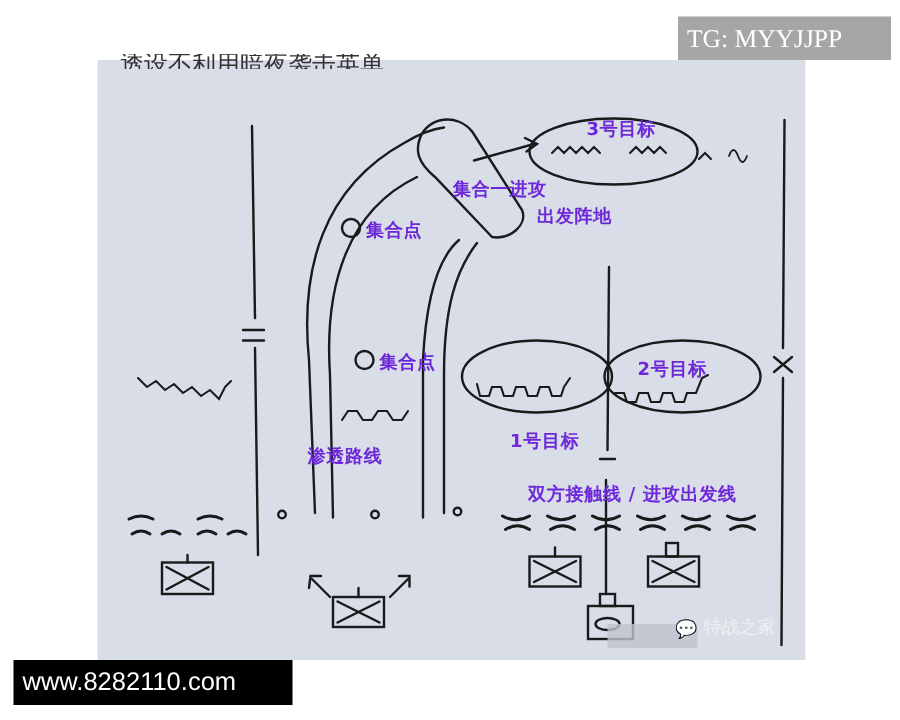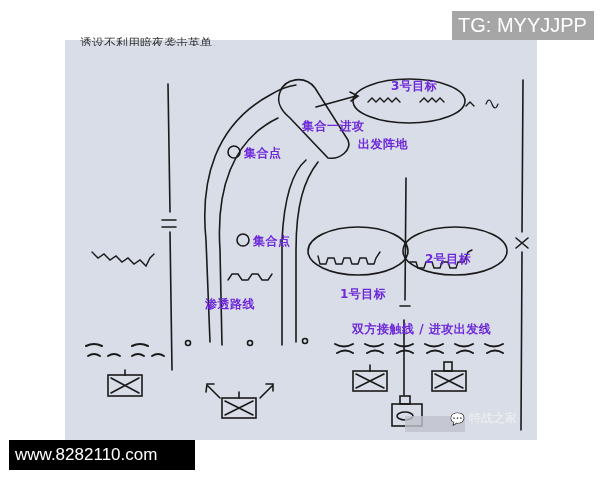--- a/index.html
+++ b/index.html
@@ -6,33 +6,33 @@
   body {
     width: 600px; height: 480px; position: relative; overflow: hidden;
     background: #ffffff;
     font-family: "DejaVu Sans", sans-serif;
   }
   .paper {
     position: absolute; left: 65px; top: 40px; width: 472px; height: 400px;
     background: #d9dde8;
   }
   .top-caption {
-    position: absolute; left: 80px; top: 36px; font-size: 12px; color: #333;
+    position: absolute; left: 80px; top: 36px; font-size: 16px; color: #333;
     font-family: "DejaVu Serif", serif; letter-spacing: 0px;
     height: 10px; overflow: hidden; line-height: 14px; padding-top: 0;
   }
   .diagram-svg { position: absolute; left: 0; top: 0; width: 600px; height: 480px; }
   .lbl {
     position: absolute; font-size: 12px; color: #6d28d9; white-space: nowrap;
     font-family: "DejaVu Sans", sans-serif; font-weight: bold; letter-spacing: 0.5px;
   }
   .wm-tg {
     position: absolute; left: 452px; top: 11px; width: 142px; height: 29px;
-    background: #a6a6a6; color: #ffffff; font-size: 20px;
-    font-family: Liberation Sans, sans-serif; line-height: 29px; padding-left: 6px;
+    background: #a6a6a6; color: #ffffff; font-size: 17px;
+    font-family: Liberation Serif, serif; line-height: 29px; padding-left: 6px;
     box-sizing: border-box;
   }
   .wm-url {
     position: absolute; left: 9px; top: 440px; width: 186px; height: 30px;
     background: #000000; color: #ffffff; font-size: 17px;
     font-family: "Liberation Sans", sans-serif; line-height: 30px; padding-left: 6px;
     box-sizing: border-box;
   }
   .wechat {
     position: absolute; left: 450px; top: 410px; font-size: 12px; color: #f0f0f0;
@@ -136,21 +136,21 @@
     </g>
   </g>
 </svg>
 
 <div class="lbl" style="left:391px; top:78px;">3号目标</div>
 <div class="lbl" style="left:302px; top:118px;">集合一进攻</div>
 <div class="lbl" style="left:312px; top:136px;padding-left:46px;">出发阵地</div>
 <div class="lbl" style="left:244px; top:145px;">集合点</div>
 <div class="lbl" style="left:253px; top:233px;">集合点</div>
 <div class="lbl" style="left:340px; top:238px;margin-top:48px;">1号目标</div>
-<div class="lbl" style="left:425px; top:251px;">2号目标</div>
+<div class="lbl" style="left:425px; top:238px;">2号目标</div>
 <div class="lbl" style="left:205px; top:296px;">渗透路线</div>
 <div class="lbl" style="left:352px; top:321px;text-align:center;">双方接触线 / 进攻出发线</div>
 
 <div class="wechat-blur"></div>
 <div class="wechat">
   <span>💬</span>
   <span>特战之家</span>
 </div>
 <div class="wm-tg">TG: MYYJJPP</div>
 <div class="wm-url">www.8282110.com</div>

